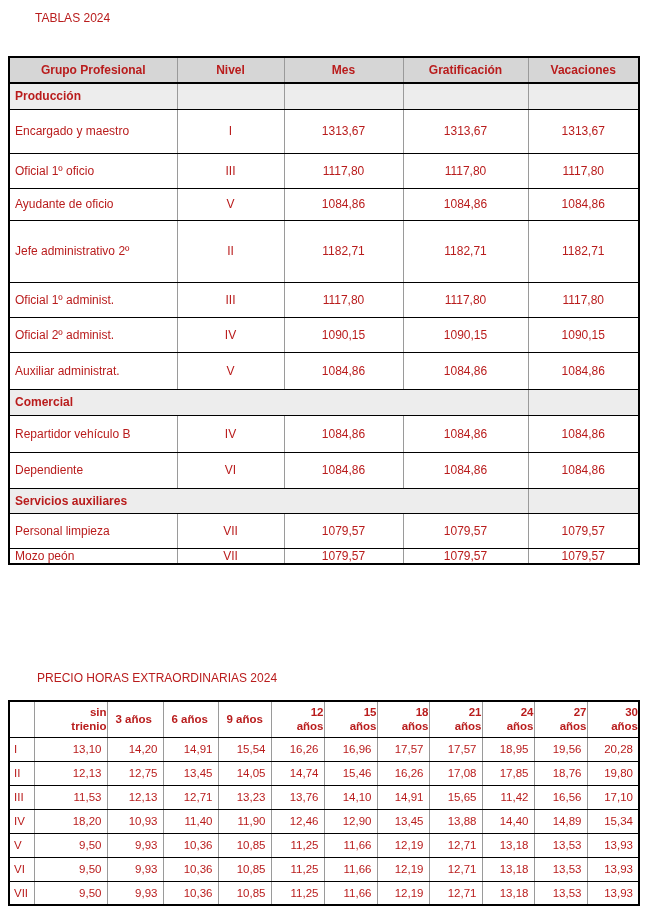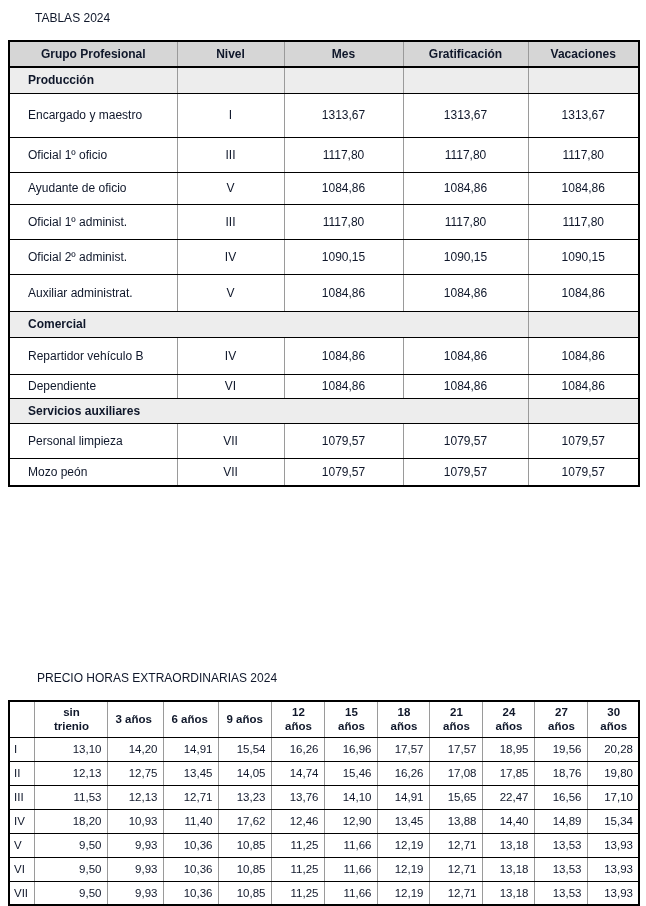--- a/index.html
+++ b/index.html
@@ -4,45 +4,45 @@
 <style>
   :root{
     --header-bg:#d6d6d6;
     --section-bg:#ededed;
     --grid:#9a9a9a;
     --line:#000;
   }
   *{box-sizing:border-box;}
   body{margin:0;background:#ffffff;}
   .page{position:relative;width:646px;height:906px;background:#fff;
-        font-family:"Liberation Sans",sans-serif;color:#0f172a;overflow:hidden;}
+        font-family:"Liberation Sans",sans-serif;color:#b91c1c;overflow:hidden;}
   .title{position:absolute;font-size:12px;font-weight:400;white-space:nowrap;}
   #t1{left:35px;top:11px;}
   #t2{left:37px;top:671px;}
 
   table{border-collapse:collapse;table-layout:fixed;position:absolute;
         border:2px solid var(--line);}
   td,th{border-top:1px solid var(--line);border-bottom:1px solid var(--line);
         border-left:1px solid var(--grid);border-right:1px solid var(--grid);
         vertical-align:middle;overflow:hidden;font-weight:400;padding:0;}
 
   
-  #salary{left:8px;top:40px;width:630px;}
+  #salary{left:8px;top:56px;width:630px;}
   #salary td,#salary th{font-size:12px;}
   #salary th{background:var(--header-bg);font-weight:700;text-align:center;
              border-bottom:2px solid var(--line);}
-  #salary td.label{text-align:left;padding-left:18px;}
+  #salary td.label{text-align:left;padding-left:5px;}
   #salary td.val{text-align:center;}
   #salary tr.section td{background:var(--section-bg);}
   #salary tr.section td.label{font-weight:700;}
 
   
   #overtime{left:8px;top:700px;width:630px;}
   #overtime td,#overtime th{font-size:11.5px;}
-  #overtime th{font-weight:700;text-align:center;padding-left:2px;line-height:1.25;}
+  #overtime th{font-weight:700;text-align:right;padding-left:2px;line-height:1.25;}
   #overtime th.center{text-align:left;padding-left:8px;}
   #overtime th span.wrap{display:inline-block;width:38px;}
   #overtime td.rowlabel{text-align:left;padding-left:4px;}
   #overtime td.val{text-align:right;padding-right:5px;}
 </style>
 </head>
 <body>
 
 <div class="page">
 
@@ -85,20 +85,27 @@
       <td class="val">1117,80</td>
       <td class="val">1117,80</td>
     </tr>
     <tr style="height:32px">
       <td class="label">Ayudante de oficio</td>
       <td class="val">V</td>
       <td class="val">1084,86</td>
       <td class="val">1084,86</td>
       <td class="val">1084,86</td>
     </tr>
+    <tr style="height:62px">
+      <td class="label">Jefe administrativo 2º</td>
+      <td class="val">II</td>
+      <td class="val">1182,71</td>
+      <td class="val">1182,71</td>
+      <td class="val">1182,71</td>
+    </tr>
     <tr style="height:35px">
       <td class="label">Oficial 1º administ.</td>
       <td class="val">III</td>
       <td class="val">1117,80</td>
       <td class="val">1117,80</td>
       <td class="val">1117,80</td>
     </tr>
     <tr style="height:35px">
       <td class="label">Oficial 2º administ.</td>
       <td class="val">IV</td>
@@ -117,39 +124,39 @@
       <td class="label" colspan="4">Comercial</td>
       <td></td>
     </tr>
     <tr style="height:37px">
       <td class="label">Repartidor vehículo B</td>
       <td class="val">IV</td>
       <td class="val">1084,86</td>
       <td class="val">1084,86</td>
       <td class="val">1084,86</td>
     </tr>
-    <tr style="height:24px">
+    <tr style="height:36px">
       <td class="label">Dependiente</td>
       <td class="val">VI</td>
       <td class="val">1084,86</td>
       <td class="val">1084,86</td>
       <td class="val">1084,86</td>
     </tr>
     <tr class="section" style="height:25px">
       <td class="label" colspan="4">Servicios auxiliares</td>
       <td></td>
     </tr>
     <tr style="height:35px">
       <td class="label">Personal limpieza</td>
       <td class="val">VII</td>
       <td class="val">1079,57</td>
       <td class="val">1079,57</td>
       <td class="val">1079,57</td>
     </tr>
-    <tr style="height:28px">
+    <tr style="height:16px">
       <td class="label">Mozo peón</td>
       <td class="val">VII</td>
       <td class="val">1079,57</td>
       <td class="val">1079,57</td>
       <td class="val">1079,57</td>
     </tr>
   </tbody>
     </table>
 
   <div class="title" id="t2">PRECIO HORAS EXTRAORDINARIAS 2024</div>
@@ -215,30 +222,30 @@
     <tr style="height:24px">
       <td class="rowlabel">III</td>
       <td class="val">11,53</td>
       <td class="val">12,13</td>
       <td class="val">12,71</td>
       <td class="val">13,23</td>
       <td class="val">13,76</td>
       <td class="val">14,10</td>
       <td class="val">14,91</td>
       <td class="val">15,65</td>
-      <td class="val">22,47</td>
+      <td class="val">11,42</td>
       <td class="val">16,56</td>
       <td class="val">17,10</td>
     </tr>
     <tr style="height:24px">
       <td class="rowlabel">IV</td>
       <td class="val">18,20</td>
       <td class="val">10,93</td>
       <td class="val">11,40</td>
-      <td class="val">17,62</td>
+      <td class="val">11,90</td>
       <td class="val">12,46</td>
       <td class="val">12,90</td>
       <td class="val">13,45</td>
       <td class="val">13,88</td>
       <td class="val">14,40</td>
       <td class="val">14,89</td>
       <td class="val">15,34</td>
     </tr>
     <tr style="height:24px">
       <td class="rowlabel">V</td>

